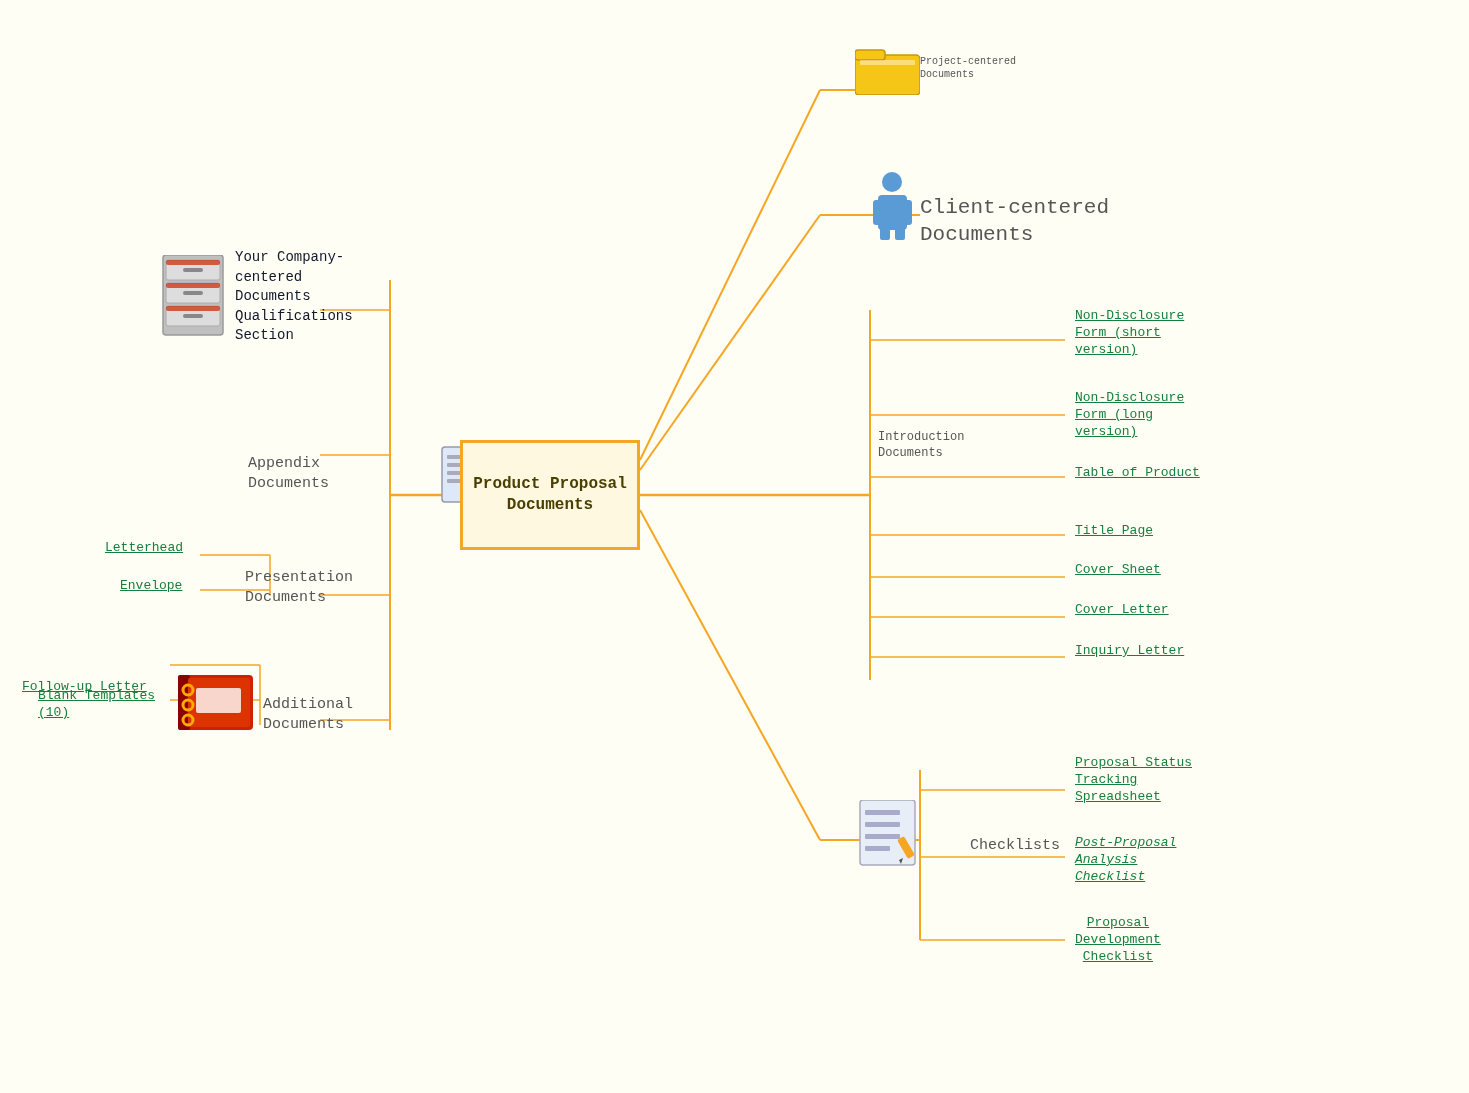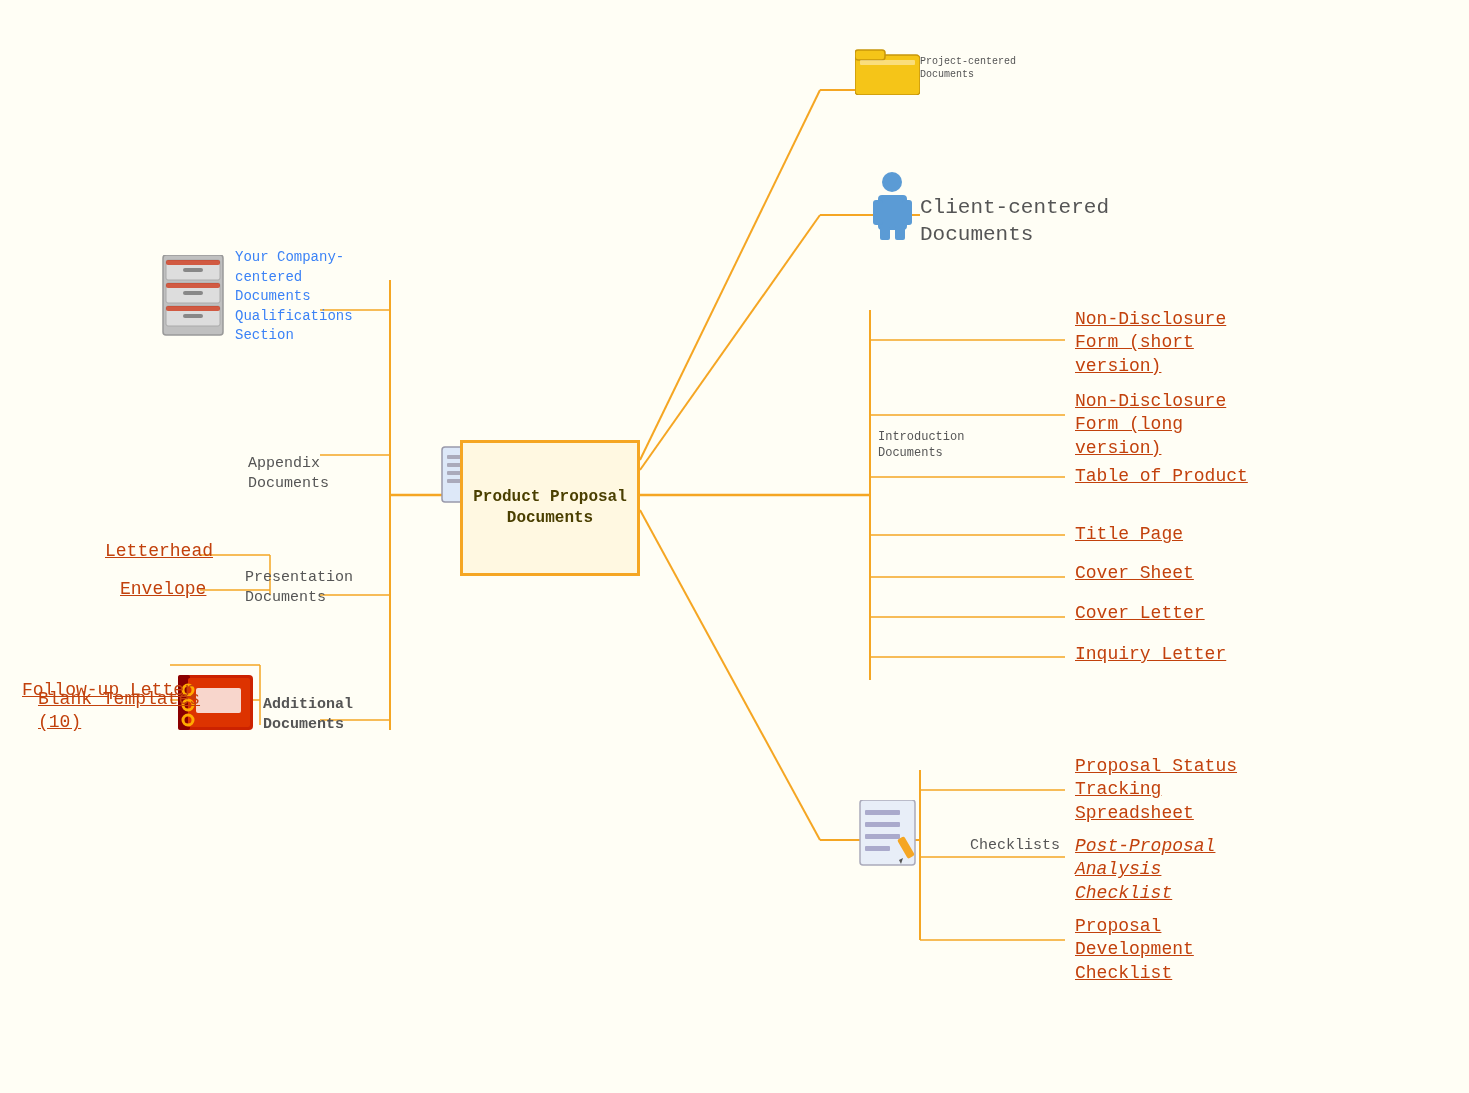--- a/index.html
+++ b/index.html
@@ -25,21 +25,21 @@
       width: 100%; height: 100%;
       pointer-events: none;
     }
 
     
     .center-node {
       position: absolute;
       left: 460px;
       top: 430px;
       width: 180px;
-      height: 136px;
+      height: 110px;
       background: #fff8e1;
       border: 3px solid #f5a623;
       display: flex;
       flex-direction: column;
       align-items: center;
       justify-content: center;
       text-align: center;
       z-index: 10;
     }
 
@@ -55,22 +55,22 @@
       position: absolute;
       font-size: 15px;
       color: #555;
       font-family: 'Courier New', Courier, monospace;
       line-height: 1.3;
     }
 
     
     .leaf-label {
       position: absolute;
-      font-size: 18px;
-      color: #c2410c;
+      font-size: 13px;
+      color: #15803d;
       font-family: 'Courier New', Courier, monospace;
       line-height: 1.3;
       text-decoration: underline;
       cursor: pointer;
     }
 
     
     .icon-img {
       position: absolute;
     }
@@ -222,33 +222,33 @@
   </div>
 
   <div class="branch-label" style="left:920px; top:194px; font-size:21px; color:#555;">
     Client-centered<br>Documents
   </div>
 
   <div class="branch-label" style="left:970px; top:815px; font-size:15px; color:#555;margin-top:21px;">
     Checklists
   </div>
 
-  <div class="branch-label" style="left:235px; top:248px; font-size:14px; color:#3b82f6; line-height:1.4;">
+  <div class="branch-label" style="left:235px; top:248px; font-size:14px; color:#0f172a; line-height:1.4;">
     Your Company-<br>centered<br>Documents<br>Qualifications<br>Section
   </div>
 
   <div class="branch-label" style="left:248px; top:430px; font-size:15px; color:#555;margin-top:24px;">
     Appendix<br>Documents
   </div>
 
   <div class="branch-label" style="left:245px; top:568px; font-size:15px; color:#555;">
     Presentation<br>Documents
   </div>
 
-  <div class="branch-label" style="left:263px; top:695px; font-size:15px; color:#555;font-weight:bold;">
+  <div class="branch-label" style="left:263px; top:695px; font-size:15px; color:#555;">
     Additional<br>Documents
   </div>
 
   <div class="leaf-label" style="left:1075px; top:308px;">
     Non-Disclosure<br>Form (short<br>version)
   </div>
 
   <div class="leaf-label" style="left:1075px; top:390px;">
     Non-Disclosure<br>Form (long<br>version)
   </div>
@@ -274,21 +274,21 @@
   </div>
 
   <div class="leaf-label" style="left:1075px; top:755px;">
     Proposal Status<br>Tracking<br>Spreadsheet
   </div>
 
   <div class="leaf-label" style="left:1075px; top:835px;font-style:italic;">
     Post-Proposal<br>Analysis<br>Checklist
   </div>
 
-  <div class="leaf-label" style="left:1075px; top:915px;">
+  <div class="leaf-label" style="left:1075px; top:915px;text-align:center;">
     Proposal<br>Development<br>Checklist
   </div>
 
   <div class="leaf-label" style="left:105px; top:540px;">
     Letterhead
   </div>
 
   <div class="leaf-label" style="left:120px; top:578px;">
     Envelope
   </div>

